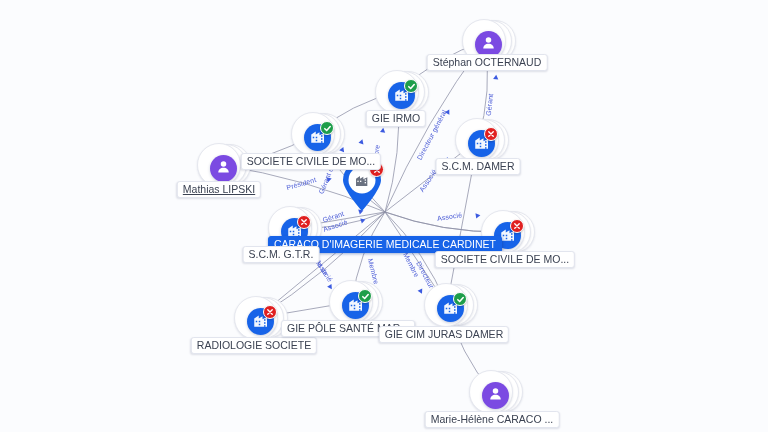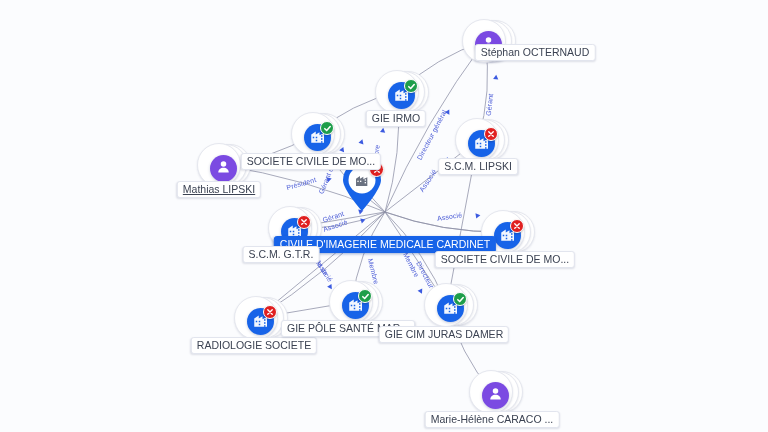--- a/index.html
+++ b/index.html
@@ -401,25 +401,25 @@
 <svg width="17" height="17" viewBox="0 0 24 24" aria-hidden="true">
   <circle cx="12" cy="8.4" r="3.9" fill="#ffffff"></circle>
   <path fill="#ffffff" d="M4.6 20.4c0-4.1 3.3-6.6 7.4-6.6s7.4 2.5 7.4 6.6z"></path>
 </svg>
         </span>
 
       </div>
       </div>
     </div>
   <div id="label-layer">
-      <div class="label selected" style="left: 385px; top: 236px;">CIVILE D'IMAGERIE MEDICALE CARDINET</div>
+      <div class="label selected" style="left: 385px; top: 236px;">CARACO D'IMAGERIE MEDICALE CARDINET</div>
       <div class="label" style="left: 396px; top: 110px; text-align: right;">GIE IRMO</div>
-      <div class="label" style="left: 487px; top: 44px; margin-left: 48px;">Stéphan OCTERNAUD</div>
+      <div class="label" style="left: 487px; top: 54px;">Stéphan OCTERNAUD</div>
       <div class="label" style="left: 311px; top: 153px;">SOCIETE CIVILE DE MO...</div>
-      <div class="label" style="left: 478px; top: 158px;">S.C.M. LIPSKI</div>
+      <div class="label" style="left: 478px; top: 158px;">S.C.M. DAMER</div>
       <div class="label" style="left: 219px; top: 181px; text-decoration: underline;">Mathias LIPSKI</div>
       <div class="label" style="left: 281px; top: 246px; text-align: center;">S.C.M. G.T.R.</div>
       <div class="label" style="left: 505px; top: 251px;">SOCIETE CIVILE DE MO...</div>
       <div class="label" style="left: 254px; top: 337px;">RADIOLOGIE SOCIETE</div>
       <div class="label" style="left: 348px; top: 320px;">GIE PÔLE SANTÉ MAR...</div>
       <div class="label" style="left: 444px; top: 326px;">GIE CIM JURAS DAMER</div>
       <div class="label" style="left: 492px; top: 411px;">Marie-Hélène CARACO ...</div>
     </div>
 </div>
 

